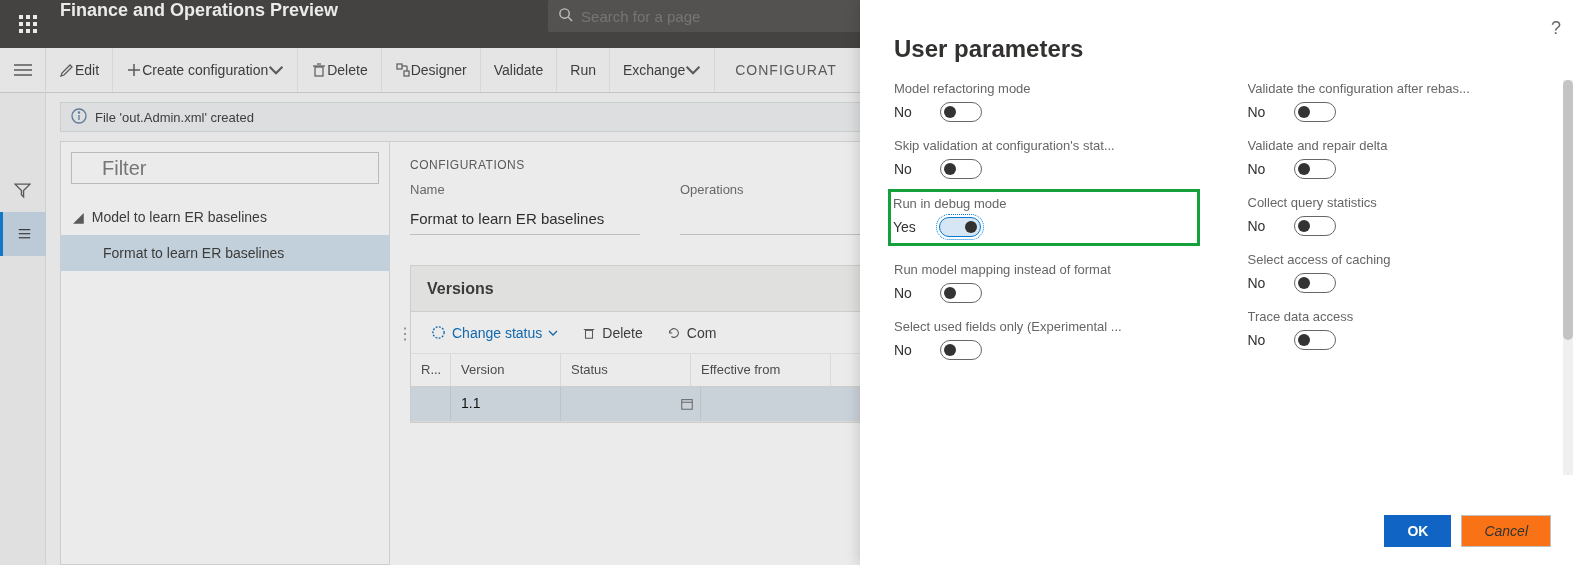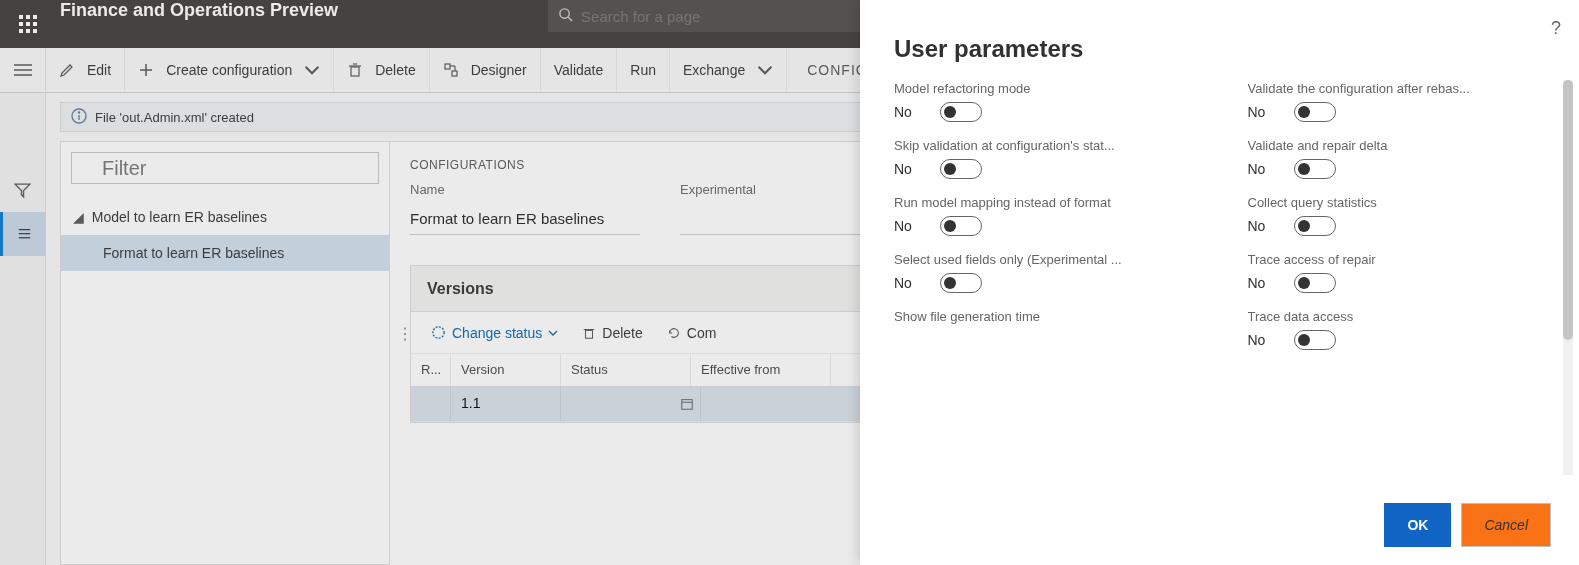--- a/index.html
+++ b/index.html
@@ -12,21 +12,21 @@
   .waffle-grid span { width:4px; height:4px; background:#fff; }
   .app-title { font-size: 18px; font-weight:600; margin-left: 12px; }
   .search-wrap { margin-left: 210px; width:500px; height:32px; background:#4d4c49; border-radius:2px; display:flex; align-items:center; padding:0 10px; color:#ccc; }
   .search-icon { margin-right:8px; }
 
   
   .actionbar { position:absolute; top:48px; left:0; right:0; height:45px; border-bottom:1px solid #d0d0d0; background:#f8f8f8; display:flex; align-items:center; padding-left:0; }
   .action-rail { width: 46px; height:45px; display:flex; align-items:center; justify-content:center; border-right:1px solid #e0e0e0; color:#555; }
   .action-rail svg { width:18px; height:14px; }
   .action-group { display:flex; align-items:center; height:100%; }
-  .action-btn { height:100%; padding:0 13px; display:flex; align-items:center; gap:12px; font-size:14px; color:#333; cursor:pointer; border-right:1px solid #e8e8e8; }
+  .action-btn { height:100%; padding:0 13px; display:flex; align-items:center; gap:0; font-size:14px; color:#333; cursor:pointer; border-right:1px solid #e8e8e8; }
   .action-btn svg { width:16px; height:16px; }
   .chev-down { width:10px; height:10px; }
   .breadcrumb { margin-left: 20px; font-size:14px; color:#555; letter-spacing:1px; }
 
   
   .leftrail { position:absolute; top:93px; left:0; width:46px; bottom:0; background:#f3f3f3; border-right:1px solid #e0e0e0; display:flex; flex-direction:column; align-items:center; padding-top:75px; gap:0; }
   .rail-btn { width:46px; height:44px; display:flex; align-items:center; justify-content:center; color:#555; cursor:pointer; }
   .rail-btn.active { background:#c8d8e8; border-left:3px solid #0078d4; }
 
   
@@ -85,21 +85,21 @@
 
   .toggle { width:42px; height:20px; border:1px solid #666; border-radius:10px; background:#fff; position:relative; cursor:pointer; }
   .toggle .knob { position:absolute; top:3px; left:3px; width:12px; height:12px; background:#333; border-radius:50%; }
   .toggle.on { background:#d6e6f5; border-color:#0078d4; }
   .toggle.on .knob { left:auto; right:3px; background:#323130; }
 
   .highlight-box { border:3px solid #14a03a; padding:4px 6px 6px 2px; margin:-6px -8px 10px -6px; }
   .toggle.focused { outline:1px dotted #0078d4; outline-offset:2px; }
 
   .panel-footer { position:absolute; bottom:18px; right:28px; display:flex; gap:10px; }
-  .btn { height:44px; padding: 0 22px; font-size:14px; border:1px solid #c0c0c0; background:#fff; cursor:pointer; display:flex; align-items:center; }
+  .btn { height:32px; padding: 0 22px; font-size:14px; border:1px solid #c0c0c0; background:#fff; cursor:pointer; display:flex; align-items:center; }
   .btn.primary { background:#0f64c4; color:#fff; border-color:#0f64c4; font-weight:600; }
   .btn.secondary { background:#f97316; color:#333;font-style:italic; }
 
   .panel-scroll { position:absolute; top:80px; right:6px; width:10px; height:395px; background:#f0f0f0; }
   .panel-thumb { position:absolute; top:0; width:10px; height:260px; background:#c4c4c4; border-radius:5px; }
 
   
   .bg-dim { position:absolute; top:0; left:0; width:860px; height:565px; background:rgba(120,120,120,0.15); z-index:20; pointer-events:none; }
 </style>
 </head>
@@ -239,21 +239,21 @@
     </div>
 
     <div class="detail-col">
       <div class="section-label">CONFIGURATIONS</div>
       <div class="field-row">
         <div class="field-col">
           <div class="field-label">Name</div>
           <div class="field-val">Format to learn ER baselines</div>
         </div>
         <div class="field-col">
-          <div class="field-label">Experimental</div>
+          <div class="field-label">Operations</div>
           <div class="field-val"></div>
         </div>
       </div>
 
       <div class="versions-panel">
         <div class="versions-header">Versions</div>
         <div class="versions-toolbar">
           <div class="vt-more">⋮</div>
           <div class="vt-btn link">
             <svg viewBox="0 0 16 16" width="15" height="15" fill="none" stroke="#0066b8" stroke-width="1.4" stroke-dasharray="2,1.5">
@@ -325,20 +325,31 @@
             <div class="param-label">Skip validation at configuration's stat...</div>
             <div class="param-value-row">
               <div class="param-value">No</div>
               <div class="toggle">
                 <div class="knob"></div>
               </div>
             </div>
           </div>
         </div>
         <div class="param-item">
+          <div class="highlight-box">
+            <div class="param-label">Run in debug mode</div>
+            <div class="param-value-row">
+              <div class="param-value">Yes</div>
+              <div class="toggle on focused">
+                <div class="knob"></div>
+              </div>
+            </div>
+          </div>
+        </div>
+        <div class="param-item">
           <div>
             <div class="param-label">Run model mapping instead of format</div>
             <div class="param-value-row">
               <div class="param-value">No</div>
               <div class="toggle">
                 <div class="knob"></div>
               </div>
             </div>
           </div>
         </div>
@@ -346,25 +357,20 @@
           <div>
             <div class="param-label">Select used fields only (Experimental ...</div>
             <div class="param-value-row">
               <div class="param-value">No</div>
               <div class="toggle">
                 <div class="knob"></div>
               </div>
             </div>
           </div>
         </div>
-        <div class="param-item">
-          <div>
-            <div class="param-label">Show file generation time</div>
-          </div>
-        </div>
       </div>
     <div class="param-col" id="right-col">
         <div class="param-item">
           <div>
             <div class="param-label">Validate the configuration after rebas...</div>
             <div class="param-value-row">
               <div class="param-value">No</div>
               <div class="toggle">
                 <div class="knob"></div>
               </div>
@@ -388,21 +394,21 @@
             <div class="param-value-row">
               <div class="param-value">No</div>
               <div class="toggle">
                 <div class="knob"></div>
               </div>
             </div>
           </div>
         </div>
         <div class="param-item">
           <div>
-            <div class="param-label">Trace access of repair</div>
+            <div class="param-label">Select access of caching</div>
             <div class="param-value-row">
               <div class="param-value">No</div>
               <div class="toggle">
                 <div class="knob"></div>
               </div>
             </div>
           </div>
         </div>
         <div class="param-item">
           <div>

